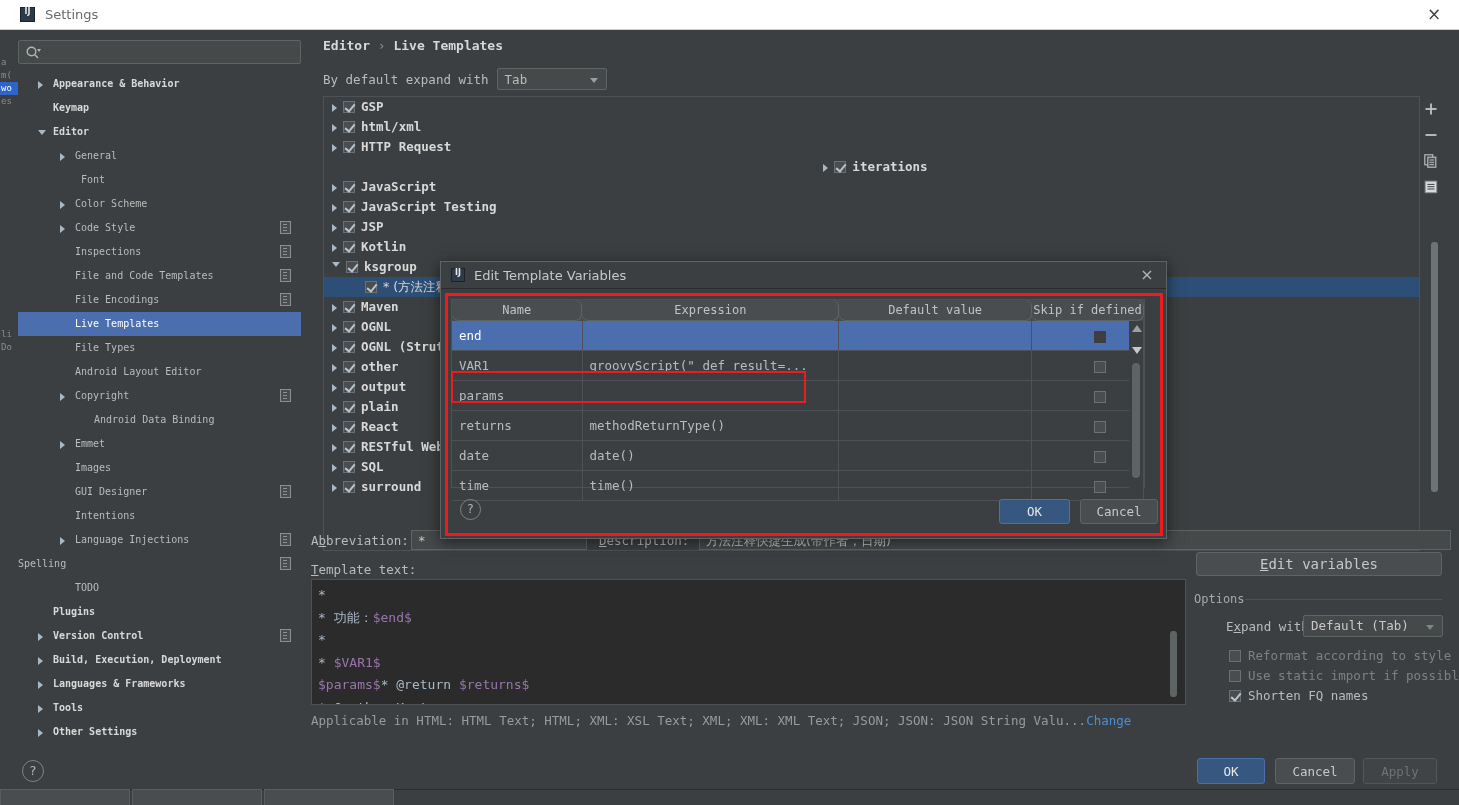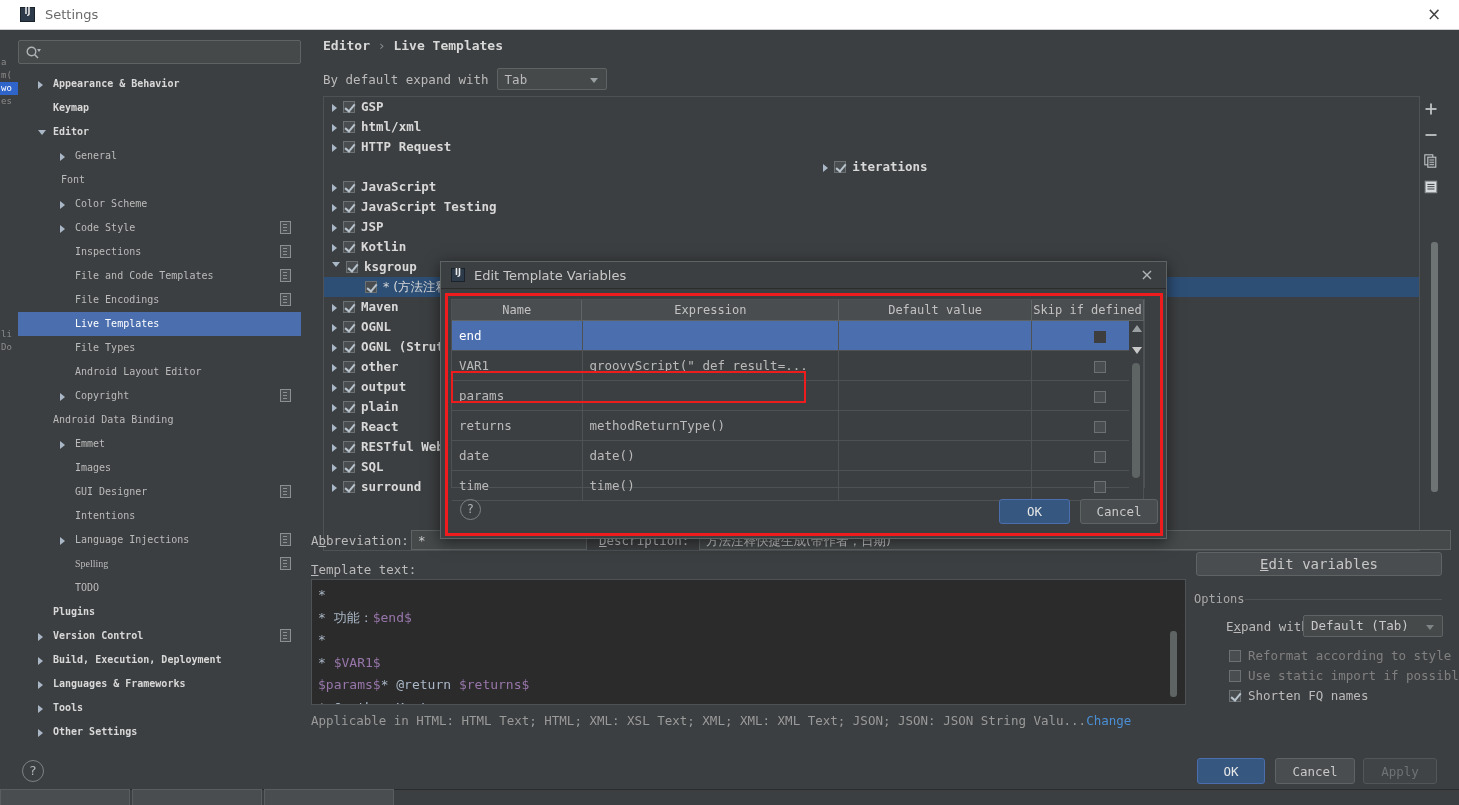--- a/index.html
+++ b/index.html
@@ -284,21 +284,21 @@
     position:absolute; left:4px; top:31px; width:718px; height:243px;
     border:3px solid #ee1c1c;
   }
   .var-table {
     position:absolute; left:3px; top:3px; width:694px; height:189px;
     border:1px solid #4e5254; background:#3c3f41;
   }
   .vt-head { display:flex; height:21px; background:#4a4d4f; }
   .vt-head div {
     font-size:12px; color:#c2c2c2; text-align:center; line-height:20px;
-    border-right:1px solid #5e6364; border-bottom:1px solid #5e6364;
+    border-right:1px solid #5e6364; border-bottom:1px solid #5e6364;border-radius:7px;
   }
   .vt-row { display:flex; height:30px; }
   .vt-row div {
     font-size:12.5px; color:#bbbbbb; line-height:29px; padding-left:7px;
     border-right:1px solid #4e5254; border-bottom:1px solid #4e5254;
     white-space:nowrap; overflow:hidden;
   }
   .vt-row.sel { background:#4b6eaf; }
   .vt-row.sel div { color:#ffffff; }
   .c1 { width:142px; } .c2 { width:280px; } .c3 { width:210px; } .c4 { width:122px; }
@@ -370,37 +370,37 @@
           <polygon points="12,4 16,4 14,7" fill="#b0b4b6"></polygon>
         </svg>
       </span>
     </div>
 
     <div class="sidebar" id="sidebar">
         <div class="tree-row"><span class="arrow" style="left: 20px;"></span><span class="t-label bold" style="margin-left: 35px;">Appearance &amp; Behavior</span></div>
         <div class="tree-row"><span class="t-label bold" style="margin-left: 35px;">Keymap</span></div>
         <div class="tree-row"><span class="arrow down" style="left: 20px;"></span><span class="t-label bold" style="margin-left: 35px;">Editor</span></div>
         <div class="tree-row"><span class="arrow" style="left: 42px;"></span><span class="t-label" style="margin-left: 57px;">General</span></div>
-        <div class="tree-row"><span class="t-label" style="margin-left: 43px;">Font</span></div>
+        <div class="tree-row"><span class="t-label" style="margin-left: 63px;">Font</span></div>
         <div class="tree-row"><span class="arrow" style="left: 42px;"></span><span class="t-label" style="margin-left: 57px;">Color Scheme</span></div>
         <div class="tree-row"><span class="arrow" style="left: 42px;"></span><span class="t-label" style="margin-left: 57px;">Code Style</span><span class="cfg-ico"></span></div>
         <div class="tree-row"><span class="t-label" style="margin-left: 57px;">Inspections</span><span class="cfg-ico"></span></div>
         <div class="tree-row"><span class="t-label" style="margin-left: 57px;">File and Code Templates</span><span class="cfg-ico"></span></div>
         <div class="tree-row"><span class="t-label" style="margin-left: 57px;">File Encodings</span><span class="cfg-ico"></span></div>
         <div class="tree-row sel"><span class="t-label" style="margin-left: 57px;">Live Templates</span></div>
         <div class="tree-row"><span class="t-label" style="margin-left: 57px;">File Types</span></div>
         <div class="tree-row"><span class="t-label" style="margin-left: 57px;">Android Layout Editor</span></div>
         <div class="tree-row"><span class="arrow" style="left: 42px;"></span><span class="t-label" style="margin-left: 57px;">Copyright</span><span class="cfg-ico"></span></div>
-        <div class="tree-row"><span class="t-label" style="margin-left: 35px;">Android Data Binding</span></div>
+        <div class="tree-row"><span class="t-label" style="margin-left: 76px;">Android Data Binding</span></div>
         <div class="tree-row"><span class="arrow" style="left: 42px;"></span><span class="t-label" style="margin-left: 57px;">Emmet</span></div>
         <div class="tree-row"><span class="t-label" style="margin-left: 57px;">Images</span></div>
         <div class="tree-row"><span class="t-label" style="margin-left: 57px;">GUI Designer</span><span class="cfg-ico"></span></div>
         <div class="tree-row"><span class="t-label" style="margin-left: 57px;">Intentions</span></div>
         <div class="tree-row"><span class="arrow" style="left: 42px;"></span><span class="t-label" style="margin-left: 57px;">Language Injections</span><span class="cfg-ico"></span></div>
-        <div class="tree-row"><span class="t-label" style="margin-left: 57px; font-family: Liberation Serif, serif;">Spelling</span><span class="cfg-ico"></span></div>
+        <div class="tree-row"><span class="t-label" style="">Spelling</span><span class="cfg-ico"></span></div>
         <div class="tree-row"><span class="t-label" style="margin-left: 57px;">TODO</span></div>
         <div class="tree-row"><span class="t-label bold" style="margin-left: 35px;">Plugins</span></div>
         <div class="tree-row"><span class="arrow" style="left: 20px;"></span><span class="t-label bold" style="margin-left: 35px;">Version Control</span><span class="cfg-ico"></span></div>
         <div class="tree-row"><span class="arrow" style="left: 20px;"></span><span class="t-label bold" style="margin-left: 35px;">Build, Execution, Deployment</span></div>
         <div class="tree-row"><span class="arrow" style="left: 20px;"></span><span class="t-label bold" style="margin-left: 35px;">Languages &amp; Frameworks</span></div>
         <div class="tree-row"><span class="arrow" style="left: 20px;"></span><span class="t-label bold" style="margin-left: 35px;">Tools</span></div>
         <div class="tree-row"><span class="arrow" style="left: 20px;"></span><span class="t-label bold" style="margin-left: 35px;">Other Settings</span></div>
       </div>
 
     <div class="content">

